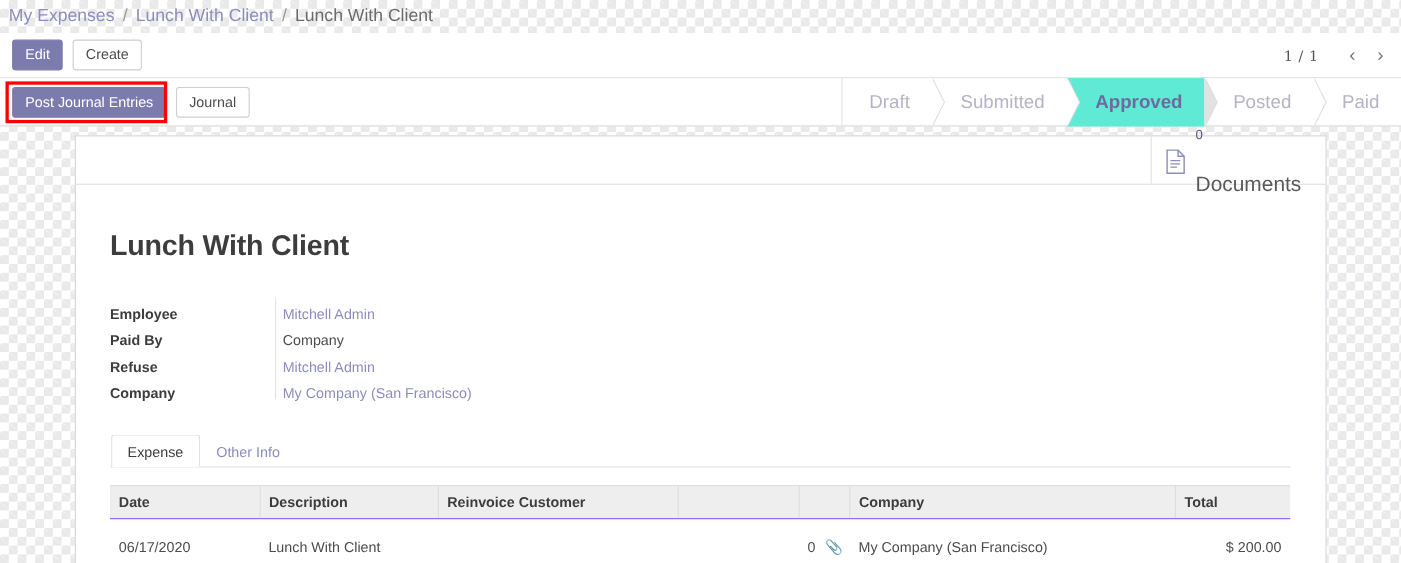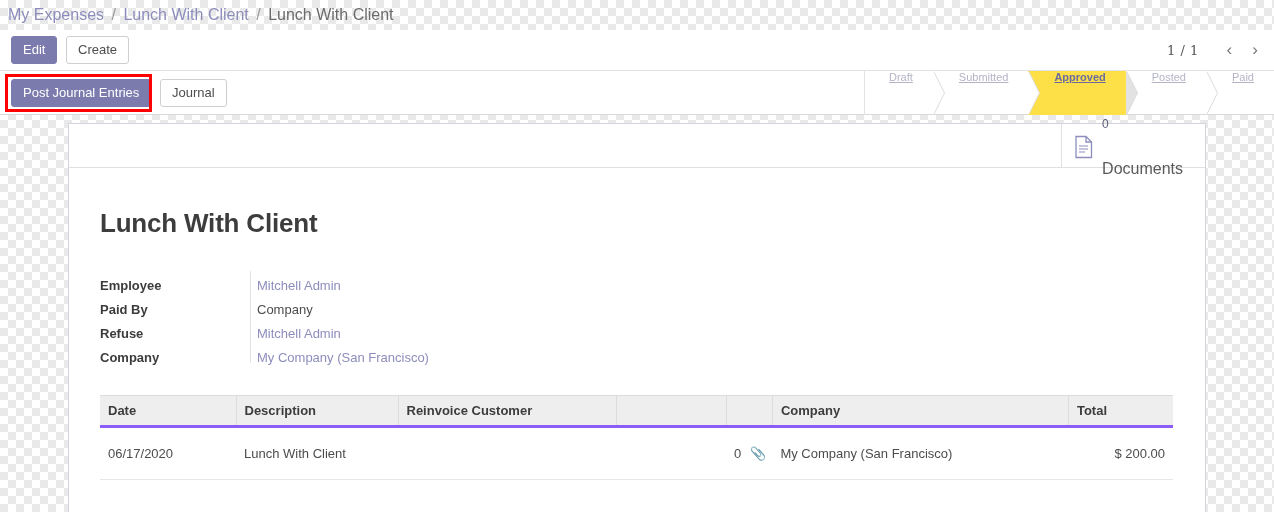--- a/index.html
+++ b/index.html
@@ -105,28 +105,27 @@
 
   .statusbar {
     position: absolute; right: 0; top: 0;
     height: 44px;
     display: flex;
     align-items: stretch;
     border-left: 1px solid #e3e3e3;
   }
   .st {
     position: relative;
-    display: flex; align-items: flex-start;
+    display: flex; align-items: center;
     padding: 0 20px 0 26px;
-    font-size: 11px;
+    font-size: 17px;
     color: #b4b4c6;
     background: transparent;
     cursor: pointer;
     white-space: nowrap;
-    text-decoration: underline;
   }
   .st:first-child { padding-left: 24px; }
   
   .st::after {
     content: "";
     position: absolute; right: -11px; top: 0;
     width: 0; height: 0;
     z-index: 2;
     border-top: 22px solid transparent;
     border-bottom: 22px solid transparent;
@@ -139,21 +138,21 @@
     content: "";
     position: absolute; right: -12px; top: 0;
     width: 0; height: 0;
     z-index: 1;
     border-top: 22px solid transparent;
     border-bottom: 22px solid transparent;
     border-left: 11px solid transparent;
   }
   .st:not(:last-child)::before { border-left-color: #dcdcdc; }
   .st.active {
-    background: #fde047;
+    background: #5eead4;
     color: #6b6b9e;
     font-weight: bold;
   }
   .st.active::after { border-left-color: #e2e2e2; }
 
   
   .sheet {
     position: absolute;
     left: 68px; top: 123px;
     width: 1138px; height: 430px;
@@ -171,21 +170,21 @@
     height: 43px;
     min-width: 120px;
     padding: 5px 14px 0 12px;
     border-left: 1px solid #e0e0e0;
     display: flex; align-items: center;
     cursor: pointer;
   }
   .doc-icon { margin-right: 8px; flex: none; }
   .stat-text { line-height: 1.15; }
   .stat-value { font-size: 12px; color: #5a5a7a; }
-  .stat-label { font-size: 16px; color: #5a5a5a; margin-top: 28px; }
+  .stat-label { font-size: 19px; color: #5a5a5a; margin-top: 28px; }
 
   .sheet-body { padding: 22px 32px 0 31px; }
 
   .form-title {
     margin: 18px 0 0 0;
     font-size: 26px;
     font-weight: bold;
     color: #3d3d3d;
     letter-spacing: -0.2px;
   }
@@ -236,21 +235,21 @@
   
   table.lines {
     width: 100%;
     border-collapse: collapse;
     margin-top: 16px;
     font-size: 13px;
   }
   table.lines thead th {
     background: #eeeeee;
     border-top: 1px solid #dcdcdc;
-    border-bottom: 3px solid #8b5cf6;
+    border-bottom: 1px solid #8b5cf6;
     border-right: 1px solid #dcdcdc;
     color: #3c3c3c;
     font-weight: bold;
     text-align: left;
     padding: 7px 8px;
     height: 28px;
     white-space: nowrap;
   }
   table.lines thead th:last-child { border-right: none; }
   table.lines tbody td {
@@ -364,20 +363,24 @@
           <div class="flabel">Refuse</div>
           <div class="fvalue link">Mitchell Admin</div>
         </div>
         <div class="frow">
           <div class="flabel">Company</div>
           <div class="fvalue link">My Company (San Francisco)</div>
         </div>
       </div>
 
       <div class="notebook">
+        <div class="tabs">
+          <div class="tab active">Expense</div>
+          <div class="tab">Other Info</div>
+        </div>
 
         <table class="lines">
           <thead>
             <tr>
               <th class="col-date">Date</th>
               <th class="col-desc">Description</th>
               <th class="col-reinv">Reinvoice Customer</th>
               <th class="col-num"></th>
               <th class="col-num" style="width:36px"></th>
               <th class="col-comp">Company</th>

